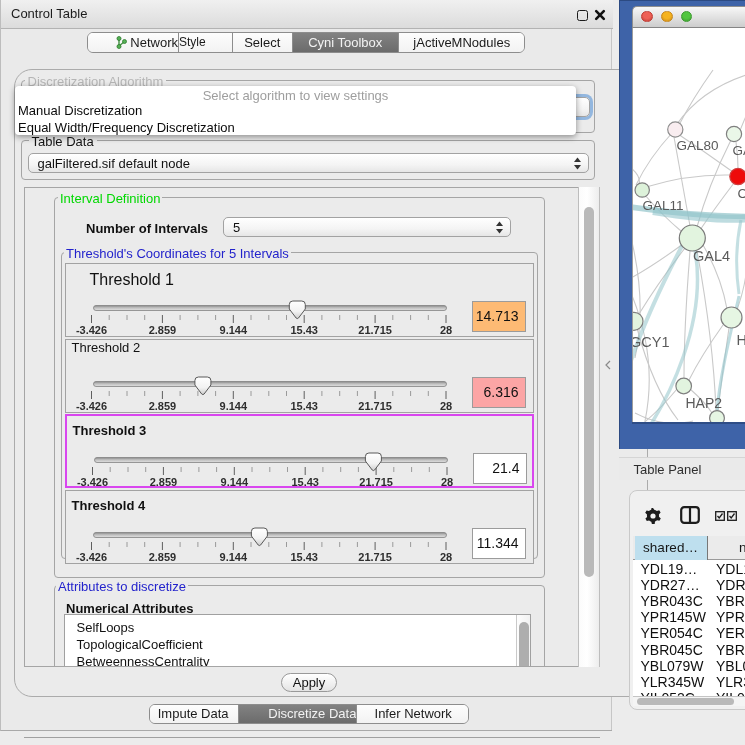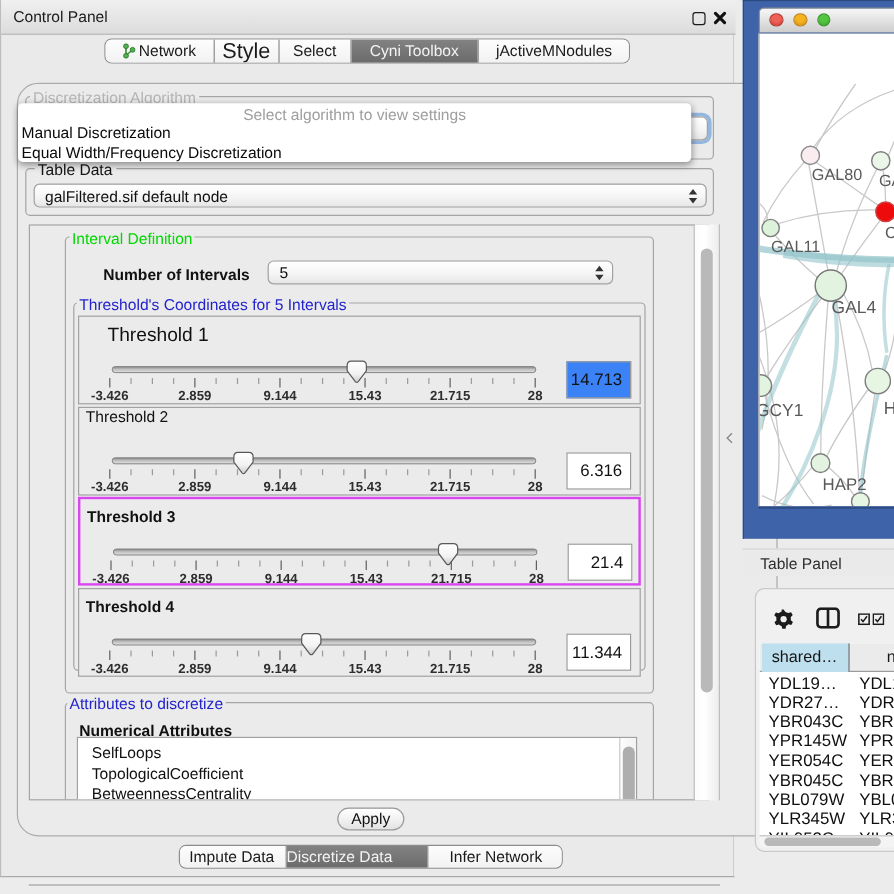--- a/index.html
+++ b/index.html
@@ -17,35 +17,35 @@
         </linearGradient>
         <linearGradient id="th" x1="0" y1="0" x2="0" y2="1">
           <stop offset="0" stop-color="#ffffff"></stop>
           <stop offset="0.6" stop-color="#f2f2f2"></stop>
           <stop offset="1" stop-color="#cdcdcd"></stop>
         </linearGradient>
       </defs>
     </svg>
     <div class="abs" style="left:0;top:0;width:612px;height:731px;background:#eaeaea;border-left:1px solid #bdbdbd;border-bottom:1px solid #a9a9a9;box-shadow:inset -1px 0 0 #c6c6c6">
       <div class="abs" style="left:0;top:0;width:612px;height:29px;background:linear-gradient(#f0f0f0,#dcdcdc);border-bottom:1px solid #b3b3b3">
-        <div class="abs" style="left:10px;top:0;height:29px;line-height:28px;font-size:13px;color:#1c1c1c">Control Panel</div>
+        <div class="abs" style="left:10px;top:0;height:29px;line-height:28px;font-size:13px;color:#1c1c1c">Control Table</div>
         <div class="abs" style="left:576px;top:9.5px;width:11px;height:11px;border:1.6px solid #1b1b1b;border-radius:2.5px"></div>
         <svg class="abs" style="left:593px;top:9px" width="12" height="12" viewBox="0 0 12 12">
           <path d="M2.2 2.2 L9.8 9.8 M9.8 2.2 L2.2 9.8" stroke="#111" stroke-width="2.6" stroke-linecap="round"></path>
         </svg>
       </div>
       <div class="abs" style="left:86px;top:32px;width:438px;height:21px;border:1px solid #8d8d8d;border-radius:6px;background:linear-gradient(#fdfdfd,#eee);overflow:hidden">
-        <div class="abs" style="left:-1px;top:0;width:91px;height:21px;background:linear-gradient(#fdfdfd,#f1f1f1);color:#1a1a1a;font-size:13px;text-align:center;line-height:19px"><svg width="11" height="13" viewBox="0 0 11 13" style="vertical-align:-2px;margin-right:3px">
+        <div class="abs" style="left:-1px;top:0;width:91px;height:21px;background:linear-gradient(#fdfdfd,#f1f1f1);color:#1a1a1a;font-size:13px;text-align:right;line-height:19px"><svg width="11" height="13" viewBox="0 0 11 13" style="vertical-align:-2px;margin-right:3px">
             <line x1="3" y1="3" x2="3" y2="10" stroke="#3e8e3e" stroke-width="1.4"></line>
             <line x1="3" y1="10" x2="8" y2="6" stroke="#3e8e3e" stroke-width="1.2"></line>
             <circle cx="3" cy="2.5" r="2" fill="#55b155" stroke="#2f7b2f" stroke-width="0.8"></circle>
             <circle cx="3" cy="10.5" r="2" fill="#55b155" stroke="#2f7b2f" stroke-width="0.8"></circle>
             <circle cx="8.5" cy="5.5" r="2" fill="#55b155" stroke="#2f7b2f" stroke-width="0.8"></circle>
           </svg>Network</div>
-        <div class="abs" style="left:90px;top:0;width:53.5px;height:21px;border-left:1px solid #8d8d8d;background:linear-gradient(#fdfdfd,#f1f1f1);color:#1a1a1a;font-size:18px;text-align:center;line-height:19px">Style</div>
+        <div class="abs" style="left:90px;top:0;width:53.5px;height:21px;border-left:1px solid #8d8d8d;background:linear-gradient(#fdfdfd,#f1f1f1);color:#1a1a1a;font-size:12px;line-height:19px">Style</div>
         <div class="abs" style="left:143.5px;top:0;width:60.5px;height:21px;border-left:1px solid #8d8d8d;background:linear-gradient(#fdfdfd,#f1f1f1);color:#1a1a1a;font-size:13px;text-align:center;line-height:19px">Select</div>
         <div class="abs" style="left:204px;top:0;width:105.5px;height:21px;border-left:1px solid #8d8d8d;background:linear-gradient(#828282,#696969);color:#f3f3f3;font-size:13px;text-align:center;line-height:19px">Cyni Toolbox</div>
         <div class="abs" style="left:309.5px;top:0;width:127.5px;height:21px;border-left:1px solid #8d8d8d;background:linear-gradient(#fdfdfd,#f1f1f1);color:#1a1a1a;font-size:13px;text-align:center;line-height:19px">jActiveMNodules</div>
       </div>
       <div class="abs" style="left:12.5px;top:69px;width:634px;height:628px;border:1px solid #ababab;border-radius:18px;background:#ebebeb">
         <div class="abs" style="left:6px;top:10px;width:574.5px;height:52.5px;border:1px solid #a5a5a5;border-radius:4px"></div>
         <div class="abs" style="left:10px;top:3.5px;padding:0 3px;background:#ebebeb;font-size:13px;color:#b5b5b5">Discretization Algorithm</div>
         <div class="abs" style="left:13px;top:27px;width:562.5px;height:20px;border:1px solid #a2a2a2;border-radius:5px;background:linear-gradient(#ffffff,#f4f4f4 60%,#e6e6e6);box-shadow:0 0 0 3px rgba(125,170,220,0.8);">
           <div class="abs" style="left:9px;top:0;font-size:13px;color:#111;line-height:19px;white-space:nowrap"></div>
         </div>
@@ -97,21 +97,21 @@
               <line x1="362.3" y1="23" x2="362.3" y2="28" stroke="#9a9a9a" stroke-width="1"></line>
               <line x1="380.0" y1="23" x2="380.0" y2="31" stroke="#5f5f5f" stroke-width="1"></line>
               <text x="25.5" y="41.5" font-size="11" font-weight="bold" fill="#2e2e2e" text-anchor="middle">-3.426</text>
               <text x="96.4" y="41.5" font-size="11" font-weight="bold" fill="#2e2e2e" text-anchor="middle">2.859</text>
               <text x="167.3" y="41.5" font-size="11" font-weight="bold" fill="#2e2e2e" text-anchor="middle">9.144</text>
               <text x="238.2" y="41.5" font-size="11" font-weight="bold" fill="#2e2e2e" text-anchor="middle">15.43</text>
               <text x="309.1" y="41.5" font-size="11" font-weight="bold" fill="#2e2e2e" text-anchor="middle">21.715</text>
               <text x="380.0" y="41.5" font-size="11" font-weight="bold" fill="#2e2e2e" text-anchor="middle">28</text>
               <path d="M 226.8,9 L 235.8,9 Q 239.3,9 239.3,12.5 L 239.3,17 L 232.5,26 Q 231.3,27.2 230.1,26 L 223.3,17 L 223.3,12.5 Q 223.3,9 226.8,9 Z" fill="url(#th)" stroke="#585858" stroke-width="1"></path>
             </svg>
-            <div class="abs" style="left:406px;top:37px;width:54px;height:31px;background:#3b82f6;border:1px solid #9b9b9b;font-size:14px;color:#111;text-align:right;padding-right:6px;line-height:29px">14.713</div>
+            <div class="abs" style="left:406px;top:37px;width:54px;height:31px;background:#fdba74;border:1px solid #9b9b9b;font-size:14px;color:#111;text-align:right;padding-right:6px;line-height:29px">14.713</div>
           </div>
           <div class="abs" style="left:39.5px;top:151.3px;width:469px;height:74px;border:1px solid #a2a2a2;background:#ebebeb">
             <div class="abs" style="left:6px;top:0;font-size:13px;font-weight:normal;color:#111">Threshold 2</div>
             <svg width="469" height="46" style="position:absolute;left:0;top:28px" viewBox="0 0 469 46">
               <rect x="27.5" y="13.5" width="353.0" height="5" rx="2.5" fill="url(#gg)" stroke="#818181" stroke-width="0.8"></rect>
               <line x1="25.5" y1="23" x2="25.5" y2="31" stroke="#5f5f5f" stroke-width="1"></line>
               <line x1="43.2" y1="23" x2="43.2" y2="28" stroke="#9a9a9a" stroke-width="1"></line>
               <line x1="61.0" y1="23" x2="61.0" y2="28" stroke="#9a9a9a" stroke-width="1"></line>
               <line x1="78.7" y1="23" x2="78.7" y2="28" stroke="#9a9a9a" stroke-width="1"></line>
               <line x1="96.4" y1="23" x2="96.4" y2="31" stroke="#5f5f5f" stroke-width="1"></line>
@@ -132,21 +132,21 @@
               <line x1="362.3" y1="23" x2="362.3" y2="28" stroke="#9a9a9a" stroke-width="1"></line>
               <line x1="380.0" y1="23" x2="380.0" y2="31" stroke="#5f5f5f" stroke-width="1"></line>
               <text x="25.5" y="41.5" font-size="11" font-weight="bold" fill="#2e2e2e" text-anchor="middle">-3.426</text>
               <text x="96.4" y="41.5" font-size="11" font-weight="bold" fill="#2e2e2e" text-anchor="middle">2.859</text>
               <text x="167.3" y="41.5" font-size="11" font-weight="bold" fill="#2e2e2e" text-anchor="middle">9.144</text>
               <text x="238.2" y="41.5" font-size="11" font-weight="bold" fill="#2e2e2e" text-anchor="middle">15.43</text>
               <text x="309.1" y="41.5" font-size="11" font-weight="bold" fill="#2e2e2e" text-anchor="middle">21.715</text>
               <text x="380.0" y="41.5" font-size="11" font-weight="bold" fill="#2e2e2e" text-anchor="middle">28</text>
               <path d="M 132.4,9 L 141.4,9 Q 144.9,9 144.9,12.5 L 144.9,17 L 138.1,26 Q 136.9,27.2 135.7,26 L 128.9,17 L 128.9,12.5 Q 128.9,9 132.4,9 Z" fill="url(#th)" stroke="#585858" stroke-width="1"></path>
             </svg>
-            <div class="abs" style="left:406px;top:37px;width:54px;height:31px;background:#ffffff;border:1px solid #9b9b9b;font-size:14px;color:#111;text-align:right;padding-right:6px;line-height:29px">6.316</div>
+            <div class="abs" style="left:406px;top:37px;width:54px;height:31px;background:#fca5a5;border:1px solid #9b9b9b;font-size:14px;color:#111;text-align:right;padding-right:6px;line-height:29px">6.316</div>
           </div>
           <div class="abs" style="left:39.5px;top:226.8px;width:469px;height:74px;border:2px solid #d946ef;background:#ebebeb">
             <div class="abs" style="left:6px;top:7px;font-size:13px;font-weight:bold;color:#111">Threshold 3</div>
             <svg width="469" height="46" style="position:absolute;left:0;top:28px" viewBox="0 0 469 46">
               <rect x="27.5" y="13.5" width="353.0" height="5" rx="2.5" fill="url(#gg)" stroke="#818181" stroke-width="0.8"></rect>
               <line x1="25.5" y1="23" x2="25.5" y2="31" stroke="#5f5f5f" stroke-width="1"></line>
               <line x1="43.2" y1="23" x2="43.2" y2="28" stroke="#9a9a9a" stroke-width="1"></line>
               <line x1="61.0" y1="23" x2="61.0" y2="28" stroke="#9a9a9a" stroke-width="1"></line>
               <line x1="78.7" y1="23" x2="78.7" y2="28" stroke="#9a9a9a" stroke-width="1"></line>
               <line x1="96.4" y1="23" x2="96.4" y2="31" stroke="#5f5f5f" stroke-width="1"></line>
@@ -224,21 +224,21 @@
           </div>
         </div>
         <div class="abs" style="left:563.5px;top:116.5px;width:22px;height:480px;background:linear-gradient(90deg,#fbfbfb,#ffffff 40%,#ededed);border:1px solid #bdbdbd;border-top:none;border-bottom:none">
           <div class="abs" style="left:5px;top:20.5px;width:10px;height:370px;background:#b9b9b9;border-radius:5px"></div>
         </div>
         <div class="abs" style="left:9.5px;top:666.5px;width:576px;height:0;border-top:1px solid #a0a0a0"></div>
         <div class="abs" style="left:266.5px;top:602.5px;width:56px;height:19px;border:1px solid #999;border-radius:9.5px;background:linear-gradient(#ffffff,#efefef 60%,#e3e3e3);font-size:13px;color:#111;text-align:center;line-height:17px">Apply</div>
       </div>
       <div class="abs" style="left:147.5px;top:703.5px;width:320.5px;height:20px;border:1px solid #8d8d8d;border-radius:6px;background:linear-gradient(#fdfdfd,#eee);overflow:hidden">
         <div class="abs" style="left:-1.0px;top:0;width:89.3px;height:20px;background:linear-gradient(#fdfdfd,#f1f1f1);color:#1a1a1a;font-size:13px;text-align:center;line-height:18px">Impute Data</div>
-        <div class="abs" style="left:88.30000000000001px;top:0;width:118.6px;height:20px;border-left:1px solid #8d8d8d;background:linear-gradient(#828282,#696969);color:#f3f3f3;font-size:13px;text-align:left;line-height:18px">Discretize Data</div>
+        <div class="abs" style="left:88.30000000000001px;top:0;width:118.6px;height:20px;border-left:1px solid #8d8d8d;background:linear-gradient(#828282,#696969);color:#f3f3f3;font-size:13px;text-align:right;line-height:18px">Discretize Data</div>
         <div class="abs" style="left:206.89999999999998px;top:0;width:112.6px;height:20px;border-left:1px solid #8d8d8d;background:linear-gradient(#fdfdfd,#f1f1f1);color:#1a1a1a;font-size:13px;text-align:center;line-height:18px">Infer Network</div>
       </div>
       <svg class="abs" style="left:604px;top:360px" width="6" height="10" viewBox="0 0 6 10">
         <path d="M5 1 L1 5 L5 9" stroke="#8a8a8a" stroke-width="1.2" fill="none"></path>
       </svg>
     </div>
     <div class="abs" style="left:15px;top:86px;width:561px;height:48.5px;background:#fff;border-radius:4px;box-shadow:0 2px 6px rgba(0,0,0,0.4);z-index:50">
       <div class="abs" style="left:0;top:2px;width:561px;text-align:center;font-size:13px;color:#9e9e9e">Select algorithm to view settings</div>
       <div class="abs" style="left:3px;top:17px;font-size:13px;font-weight:normal;color:#0a0a0a">Manual Discretization</div>
       <div class="abs" style="left:3px;top:33.5px;font-size:13px;color:#0a0a0a">Equal Width/Frequency Discretization</div>

